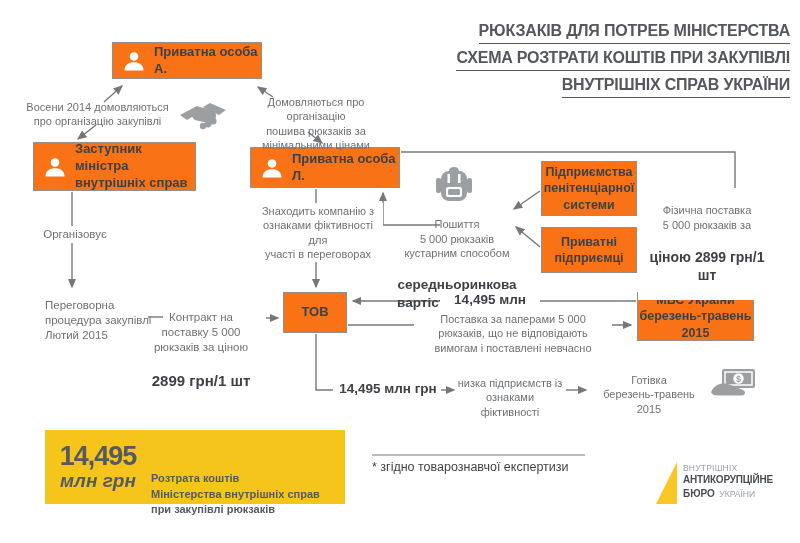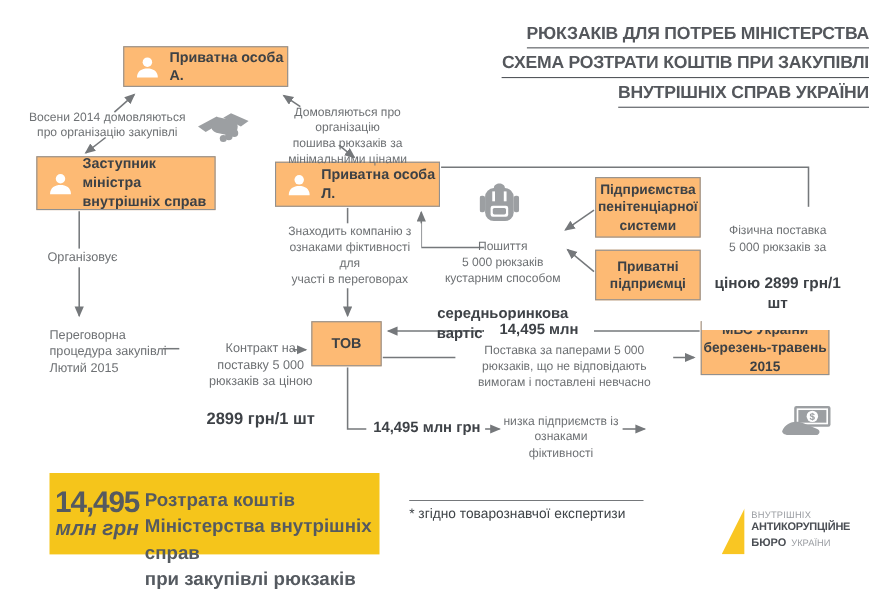--- a/index.html
+++ b/index.html
@@ -6,21 +6,21 @@
   .canvas{position:relative;width:800px;height:543px;background:#fff;overflow:hidden;
           font-family:"Liberation Sans",sans-serif;}
   svg.links{position:absolute;left:0;top:0;z-index:1;}
 
   
   .title{position:absolute;top:22px;right:10px;z-index:2;display:flex;flex-direction:column;align-items:flex-end;}
   .tline{display:inline-block;font-weight:bold;font-size:16px;letter-spacing:-0.2px;color:#54575c;
          border-bottom:1.5px solid #54575c;padding-bottom:3px;margin-bottom:5px;white-space:nowrap;}
 
   
-  .gbox{position:absolute;z-index:2;background:#fdba74;border:1px solid #909090;color:#3d4145;
+  .gbox{position:absolute;z-index:2;background:#f97316;border:1px solid #909090;color:#3d4145;
         font-weight:bold;font-size:12.5px;line-height:1.3;display:flex;align-items:center;
         justify-content:center;text-align:center;white-space:pre-line;box-sizing:border-box;}
   .gbox.withicon{justify-content:flex-start;text-align:left;padding-left:9px;gap:8px;font-size:13px;}
   .picon{display:inline-flex;width:24px;height:24px;flex:0 0 24px;}
 
   
   .note{position:absolute;z-index:2;font-size:11px;line-height:1.3;color:#6e7174;text-align:center;
         white-space:pre-line;}
   .note.left{text-align:left;}
   .note.bg{background:#fff;padding:1px 2px;}
@@ -33,21 +33,21 @@
   .price-right{font-size:14px;margin-top:2px;}
 
   .icon{position:absolute;z-index:2;display:flex;}
 
   
   .summary{position:absolute;left:45px;top:430px;width:300px;height:74px;background:#f5c51b;z-index:2;
            display:flex;align-items:flex-start;box-sizing:border-box;padding-top:12px;}
   .amount-col{width:106px;text-align:center;color:#555a60;}
   .amount{font-size:27px;font-weight:bold;letter-spacing:-1px;line-height:1.05;}
   .unit{font-size:19px;font-weight:bold;line-height:1.15;font-style:italic;}
-  .sum-text{font-size:17px;font-weight:bold;color:#555a60;line-height:1.42;white-space:pre-line;padding-top:1px;}
+  .sum-text{font-size:11px;font-weight:bold;color:#555a60;line-height:1.42;white-space:pre-line;padding-top:1px;margin-top:28px;}
 
   
   .footnote{position:absolute;left:372px;top:460px;width:214px;z-index:2;font-size:12.5px;color:#3f4448;}
 
   
   .logo{position:absolute;left:656px;top:462px;z-index:2;display:flex;gap:6px;}
   .logo-triangle{width:21px;height:42px;background:#f9c623;clip-path:polygon(100% 0,100% 100%,0 100%);}
   .logo-text{padding-top:1px;}
   .logo-l1{font-size:8.5px;color:#9b9ea3;letter-spacing:0.2px;line-height:11px;}
   .logo-l2{font-size:10px;font-weight:bold;color:#4a4e54;letter-spacing:-0.2px;line-height:12px;}
@@ -198,21 +198,21 @@
   <div class="note" style="left:242px;top:95px;width:148px;">Домовляються про організацію
 пошива рюкзаків за
 мінімальними цінами</div>
 
   <div class="note bg" style="left:40px;top:226px;width:66px;font-size:11.5px;">Організовує</div>
 
   <div class="note left" style="left:45px;top:298px;width:112px;font-size:11.5px;">Переговорна
 процедура закупівлі
 Лютий 2015</div>
 
-  <div class="note" style="left:148px;top:295px;width:106px;font-size:11.5px;margin-left:36px;">
+  <div class="note" style="left:148px;top:295px;width:106px;font-size:11.5px;">
     <div style="white-space:pre-line;">Контракт на
 поставку 5 000
 рюкзаків за ціною</div>
     <div class="bold-dark price">2899 грн/1 шт</div>
   </div>
 
   <div class="note bg" style="left:253px;top:203px;width:126px;">Знаходить компанію з
 ознаками фіктивності для
 участі в переговорах</div>
 
@@ -234,20 +234,22 @@
 
   <div class="note bg" style="left:414px;top:311px;width:194px;">Поставка за паперами 5 000
 рюкзаків, що не відповідають
 вимогам і поставлені невчасно</div>
 
   <div class="amount-note" style="left:336px;top:381px;width:104px;">14,495 млн грн</div>
 
   <div class="note" style="left:457px;top:376px;width:106px;">низка підприємств із
 ознаками фіктивності</div>
 
+  <div class="note" style="left:590px;top:373px;width:118px;">Готівка
+березень-травень 2015</div>
 
   <div class="summary">
     <div class="amount-col">
       <div class="amount">14,495</div>
       <div class="unit">млн грн</div>
     </div>
     <div class="sum-text">Розтрата коштів
 Міністерства внутрішніх справ
 при закупівлі рюкзаків</div>
   </div>

